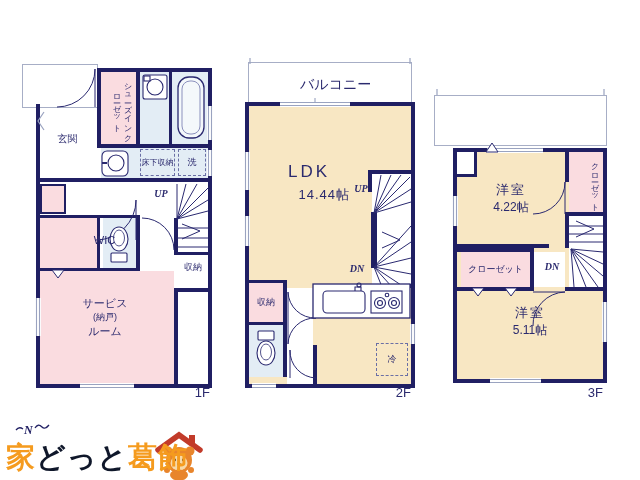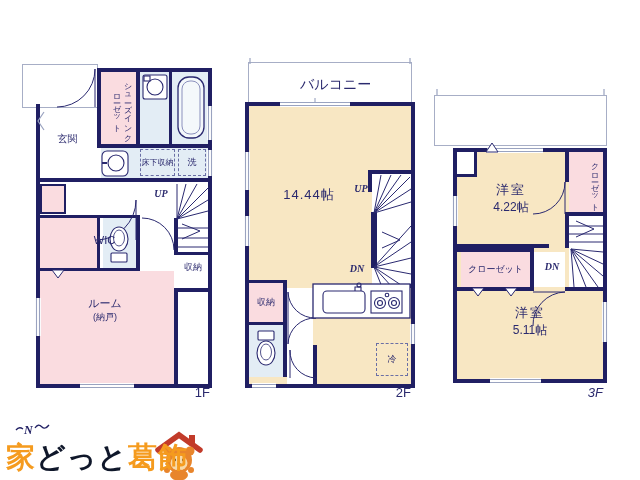--- a/index.html
+++ b/index.html
@@ -221,38 +221,40 @@
       <circle cx="35" cy="38" r="3" fill="#e8852c"></circle>
     </g>
   </svg>
 
   <div class="lbl" style="left:45px;top:133px;width:45px;font-size:10px;">玄関</div>
   <div class="lbl vtext" style="left:103px;top:78px;width:30px;height:62px;font-size:8px;">シューズインクローゼット</div>
   <div class="lbl" style="left:40px;top:234px;width:57px;font-size:11px;padding-left:36px;">WIC</div>
   <div class="lbl ital" style="left:148px;top:188px;width:26px;font-size:10px;">UP</div>
   <div class="lbl" style="left:176px;top:262px;width:34px;font-size:9px;">収納</div>
   <div class="lbl" style="left:56px;top:296px;width:98px;font-size:11px;line-height:14px;">
+    <div>サービス</div>
+    <div style="font-size:9px;">(納戸)</div>
     <div>ルーム</div>
-    <div style="font-size:9px;">(納戸)</div>
   </div>
   <div class="lbl" style="left:180px;top:386px;width:30px;font-size:13px;text-align:right;">1F</div>
 
   <div class="lbl" style="left:300px;top:76px;width:60px;font-size:14px;">バルコニー</div>
-  <div class="lbl" style="left:268px;top:188px;width:82px;font-size:13px;letter-spacing:1px;">14.44帖</div>
+  <div class="lbl" style="left:273px;top:162px;width:72px;font-size:17px;letter-spacing:3px;">LDK</div>
+  <div class="lbl" style="left:268px;top:188px;width:82px;font-size:13px;letter-spacing:1px;text-align:right;">14.44帖</div>
   <div class="lbl ital" style="left:348px;top:183px;width:26px;font-size:10px;">UP</div>
   <div class="lbl ital" style="left:344px;top:263px;width:26px;font-size:10px;">DN</div>
   <div class="lbl" style="left:249px;top:297px;width:34px;font-size:9px;">収納</div>
   <div class="lbl" style="left:381px;top:386px;width:30px;font-size:13px;text-align:right;">2F</div>
 
   <div class="lbl" style="left:480px;top:183px;width:62px;font-size:13px;letter-spacing:2px;">洋室</div>
   <div class="lbl" style="left:477px;top:201px;width:68px;font-size:12px;">4.22帖</div>
   <div class="lbl vtext" style="left:572px;top:156px;width:28px;height:54px;font-size:8px;">クローゼット</div>
   <div class="lbl" style="left:461px;top:264px;width:69px;font-size:9px;">クローゼット</div>
   <div class="lbl ital" style="left:540px;top:261px;width:24px;font-size:10px;">DN</div>
   <div class="lbl" style="left:499px;top:306px;width:62px;font-size:13px;letter-spacing:2px;">洋室</div>
   <div class="lbl" style="left:496px;top:324px;width:68px;font-size:12px;">5.11帖</div>
-  <div class="lbl" style="left:573px;top:386px;width:30px;font-size:13px;text-align:right;font-style:italic;">3F</div>
+  <div class="lbl" style="left:573px;top:386px;width:30px;font-size:13px;text-align:right;">3F</div>
 
   <div id="logo">
     <span style="color:#f59b1e;">家</span><span style="color:#0f172a;">どっと</span><span style="color:#f59b1e;">葛飾</span>
   </div>
 
 </div>
 
 </body></html>

